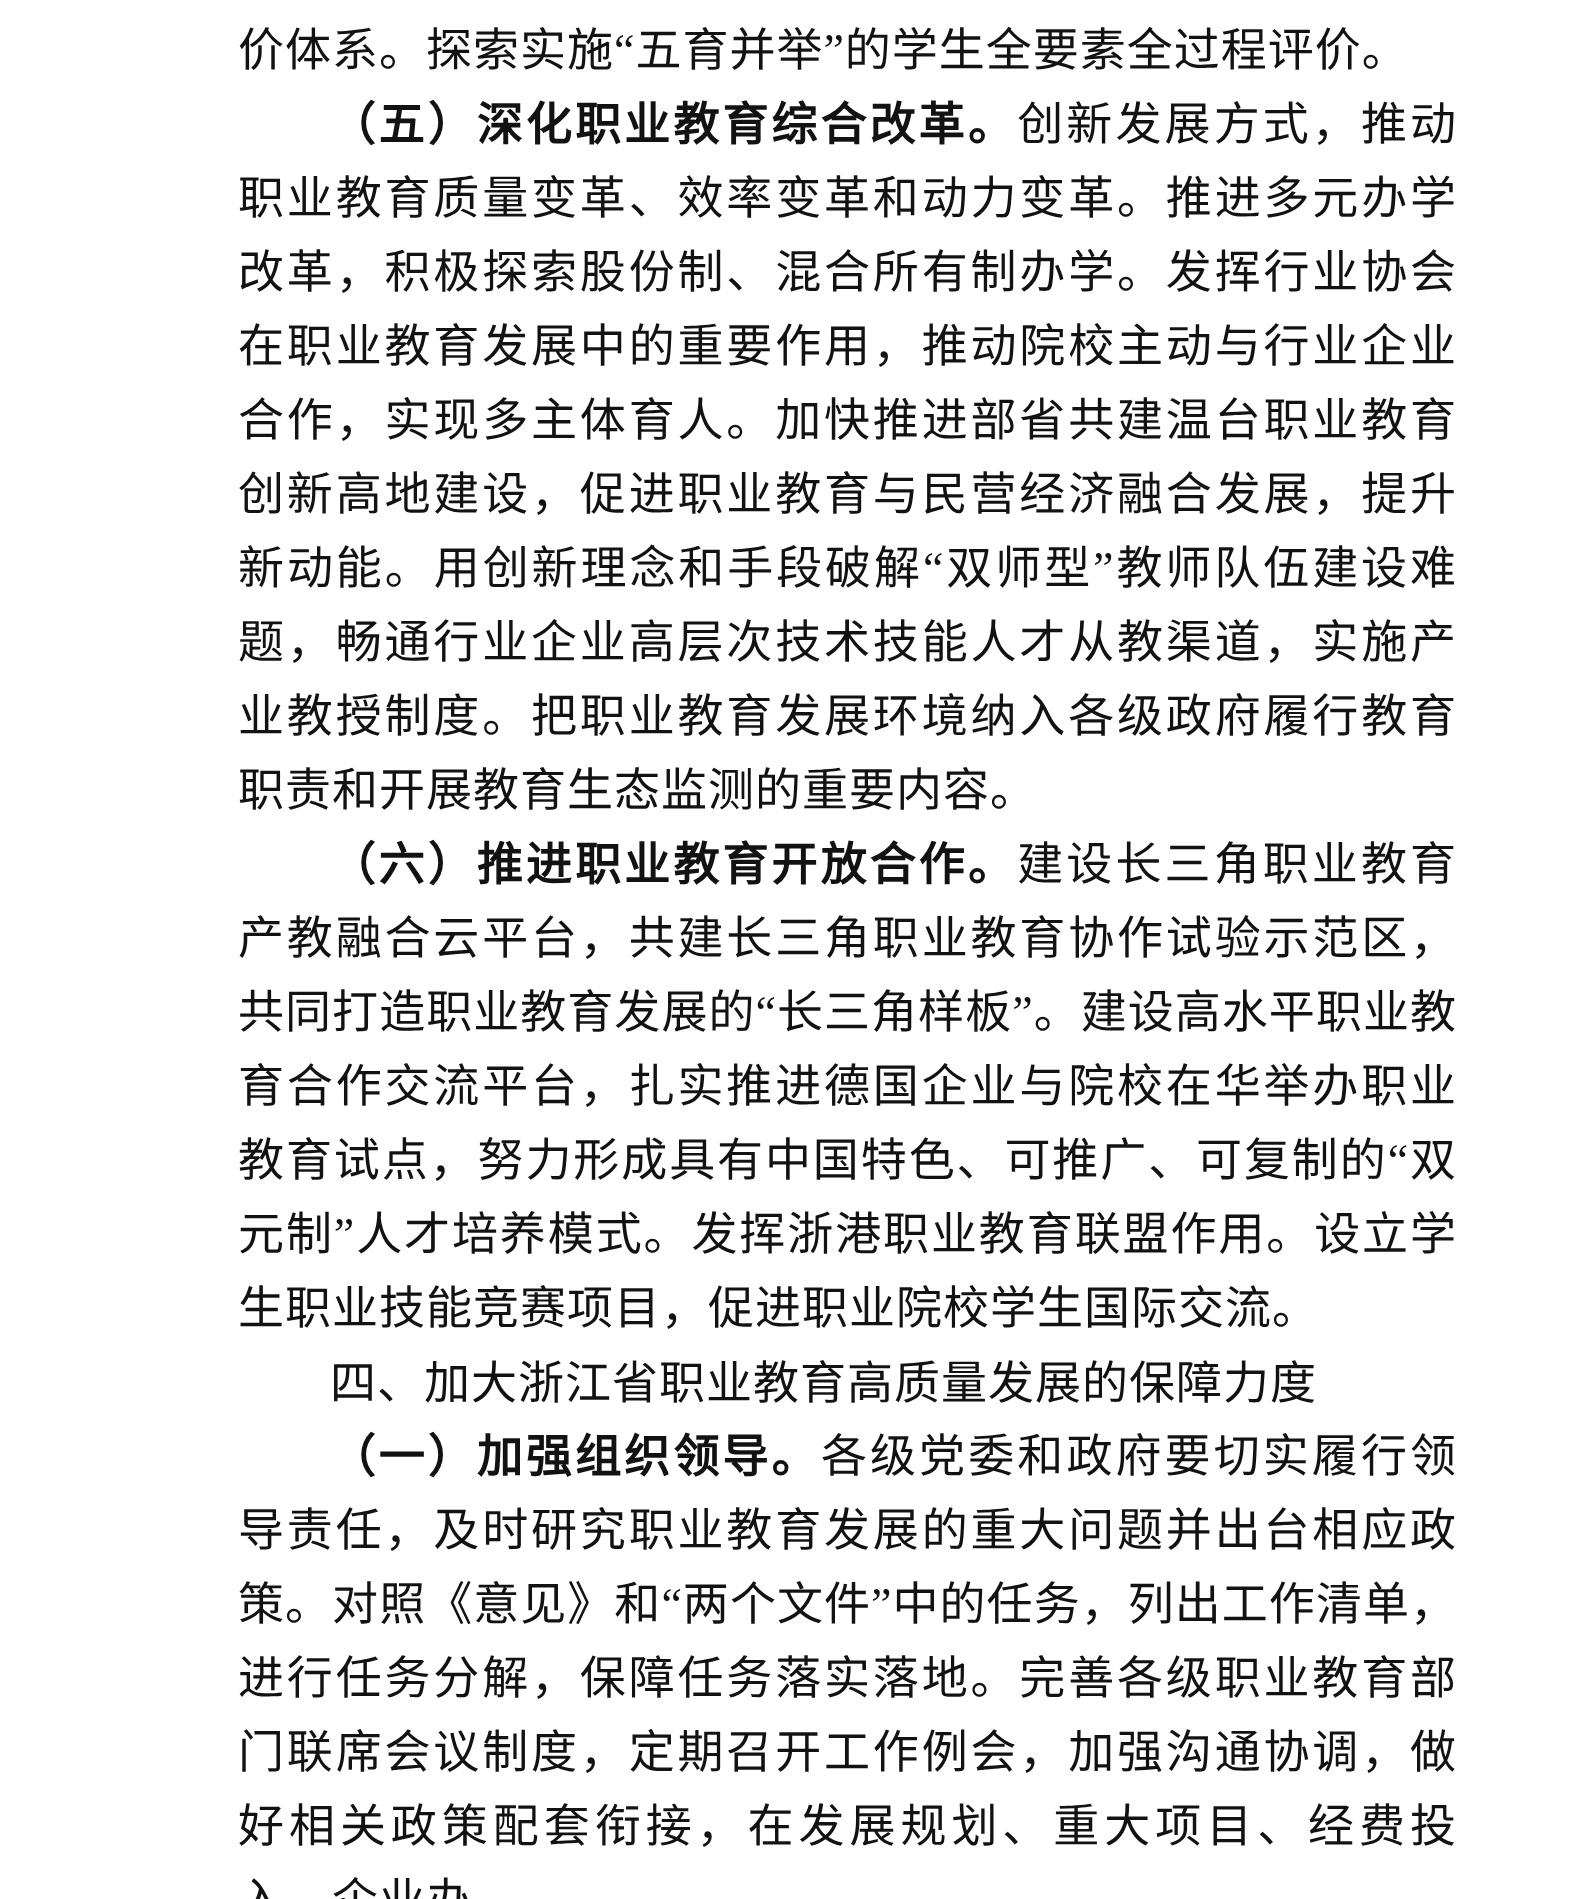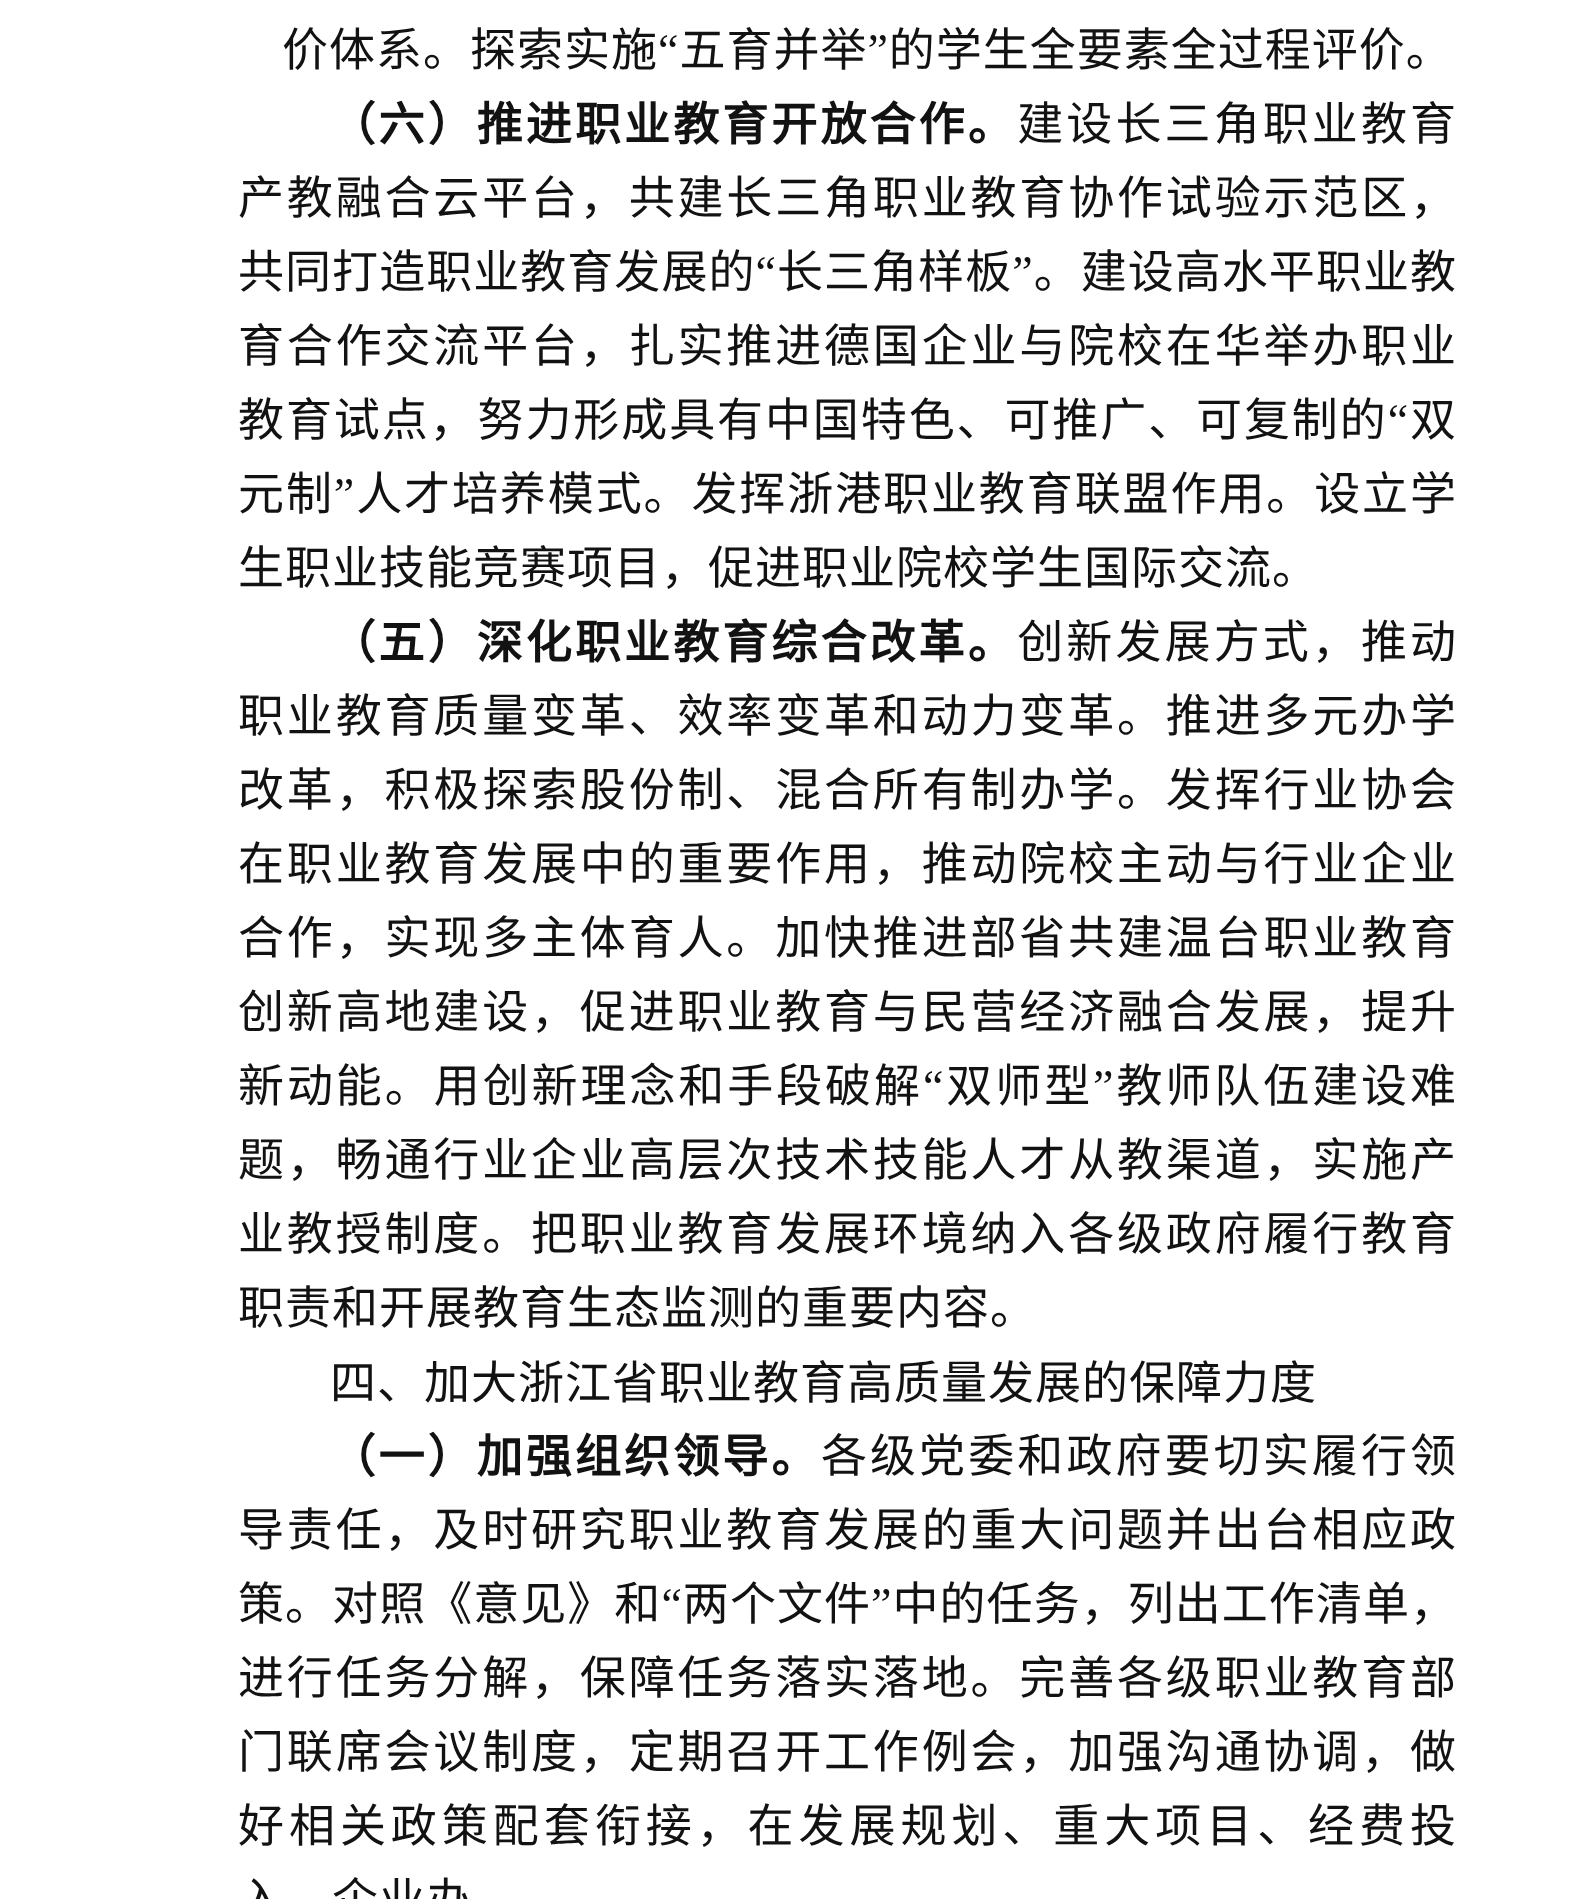--- a/index.html
+++ b/index.html
@@ -29,21 +29,20 @@
   }
   .para, .heading {
     margin: 0;
     padding: 0;
   }
   .para {
     text-indent: 2em;
   }
   .para.continuation {
     text-indent: 0;
-    margin-left: 44px;
   }
   .lead {
     font-weight: bold;
   }
   .heading {
     font-family: "Liberation Sans", "DejaVu Sans", sans-serif;
     font-weight: normal;
     font-size: 46px;
     line-height: 74px;
     text-indent: 2em;
@@ -54,25 +53,25 @@
 </head>
 <body>
 
 <div class="page">
 
   <p class="para continuation">
     <span>价体系。探索实施“五育并举”的学生全要素全过程评价。</span>
   </p>
 
   <p class="para">
-    <span class="lead">（六）推进职业教育开放合作。</span><span>建设长三角职业教育产教融合云平台，共建长三角职业教育协作试验示范区，共同打造职业教育发展的“长三角样板”。建设高水平职业教育合作交流平台，扎实推进德国企业与院校在华举办职业教育试点，努力形成具有中国特色、可推广、可复制的“双元制”人才培养模式。发挥浙港职业教育联盟作用。设立学生职业技能竞赛项目，促进职业院校学生国际交流。</span>
+    <span class="lead">（五）深化职业教育综合改革。</span><span>创新发展方式，推动职业教育质量变革、效率变革和动力变革。推进多元办学改革，积极探索股份制、混合所有制办学。发挥行业协会在职业教育发展中的重要作用，推动院校主动与行业企业合作，实现多主体育人。加快推进部省共建温台职业教育创新高地建设，促进职业教育与民营经济融合发展，提升新动能。用创新理念和手段破解“双师型”教师队伍建设难题，畅通行业企业高层次技术技能人才从教渠道，实施产业教授制度。把职业教育发展环境纳入各级政府履行教育职责和开展教育生态监测的重要内容。</span>
   </p>
 
   <p class="para">
-    <span class="lead">（五）深化职业教育综合改革。</span><span>创新发展方式，推动职业教育质量变革、效率变革和动力变革。推进多元办学改革，积极探索股份制、混合所有制办学。发挥行业协会在职业教育发展中的重要作用，推动院校主动与行业企业合作，实现多主体育人。加快推进部省共建温台职业教育创新高地建设，促进职业教育与民营经济融合发展，提升新动能。用创新理念和手段破解“双师型”教师队伍建设难题，畅通行业企业高层次技术技能人才从教渠道，实施产业教授制度。把职业教育发展环境纳入各级政府履行教育职责和开展教育生态监测的重要内容。</span>
+    <span class="lead">（六）推进职业教育开放合作。</span><span>建设长三角职业教育产教融合云平台，共建长三角职业教育协作试验示范区，共同打造职业教育发展的“长三角样板”。建设高水平职业教育合作交流平台，扎实推进德国企业与院校在华举办职业教育试点，努力形成具有中国特色、可推广、可复制的“双元制”人才培养模式。发挥浙港职业教育联盟作用。设立学生职业技能竞赛项目，促进职业院校学生国际交流。</span>
   </p>
 
   <h2 class="heading">四、加大浙江省职业教育高质量发展的保障力度</h2>
 
   <p class="para">
     <span class="lead">（一）加强组织领导。</span><span>各级党委和政府要切实履行领导责任，及时研究职业教育发展的重大问题并出台相应政策。对照《意见》和“两个文件”中的任务，列出工作清单，进行任务分解，保障任务落实落地。完善各级职业教育部门联席会议制度，定期召开工作例会，加强沟通协调，做好相关政策配套衔接，在发展规划、重大项目、经费投入、企业办</span>
   </p>
 
 </div>
 

